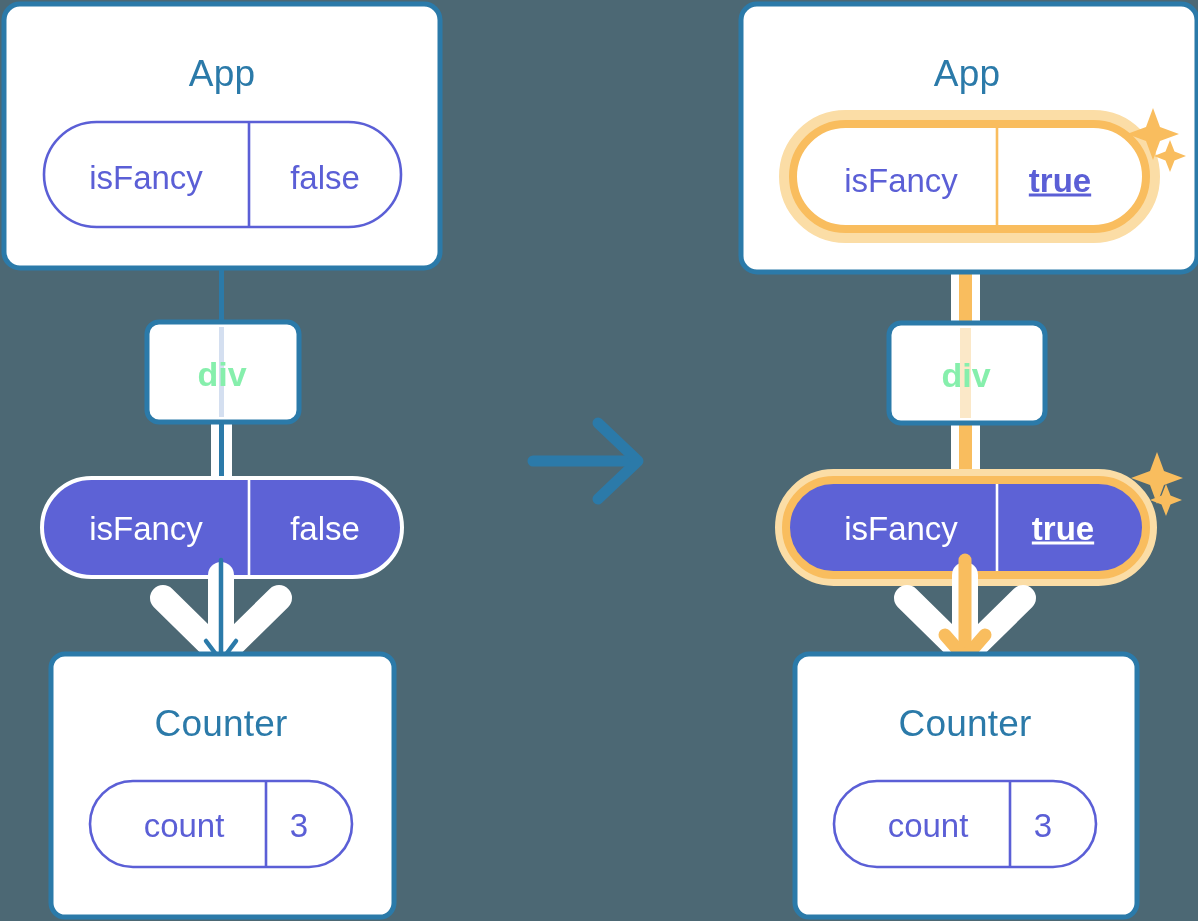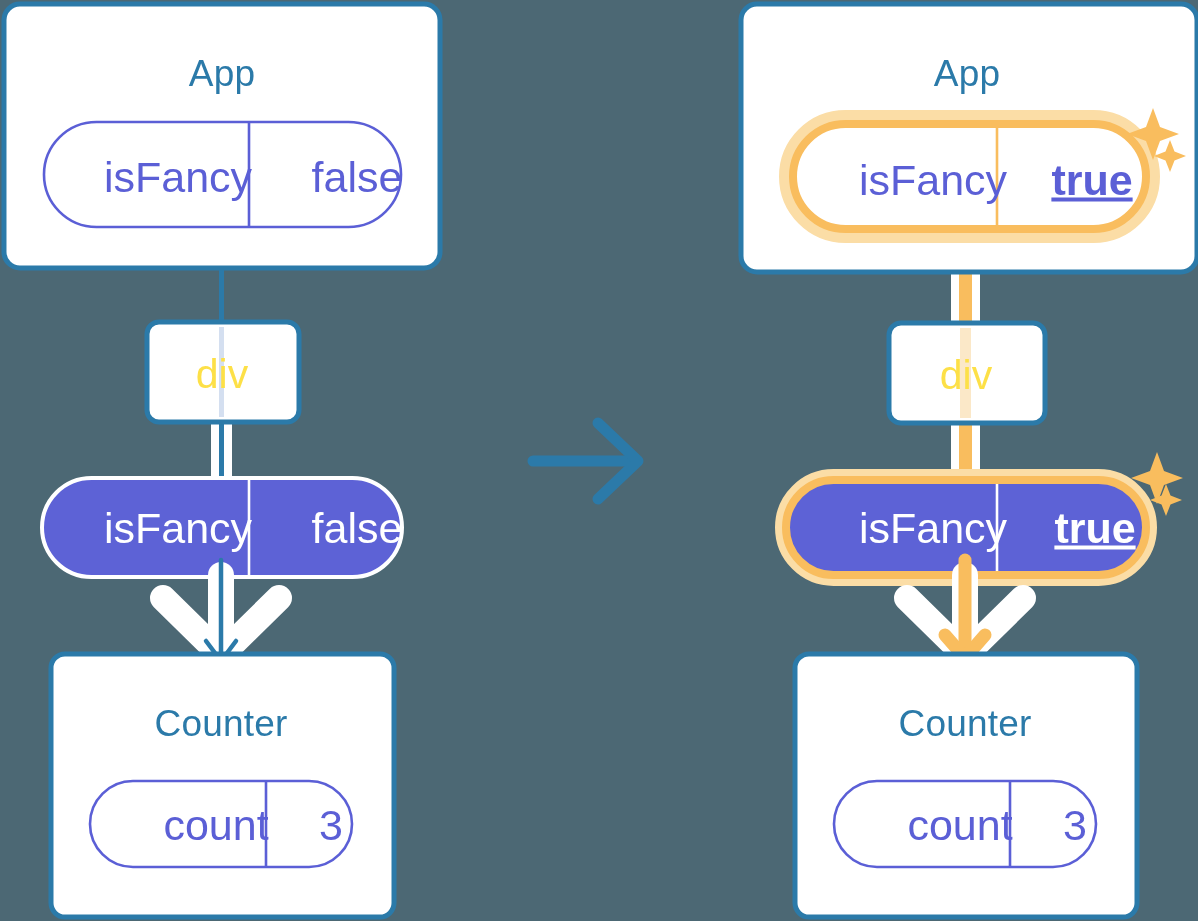--- a/index.html
+++ b/index.html
@@ -31,29 +31,28 @@
     pointer-events: none;
     line-height: 1;
   }
   .comp-title {
     color: #2b7aa9;
     font-size: 37px;
     font-weight: 400;
     letter-spacing: .2px;
   }
   .tag-title {
-    color: #fde047;
-    font-size: 41px;
-    font-weight: 400;
+    color: #86efac;
+    font-size: 34px;
+    font-weight: 700;
   }
   .pill-text {
     color: #5b5fd6;
-    font-size: 43px;
+    font-size: 33px;
     font-weight: 400;
-    margin-left: 32px;
   }
   .pill-text.bold { font-weight: 700; text-decoration: underline; }
   .pill-text.onfill { color: #ffffff; }
   .ctr { transform: translate(-50%, -50%); }
 </style>
 </head>
 <body>
 
 <div id="stage">
 

